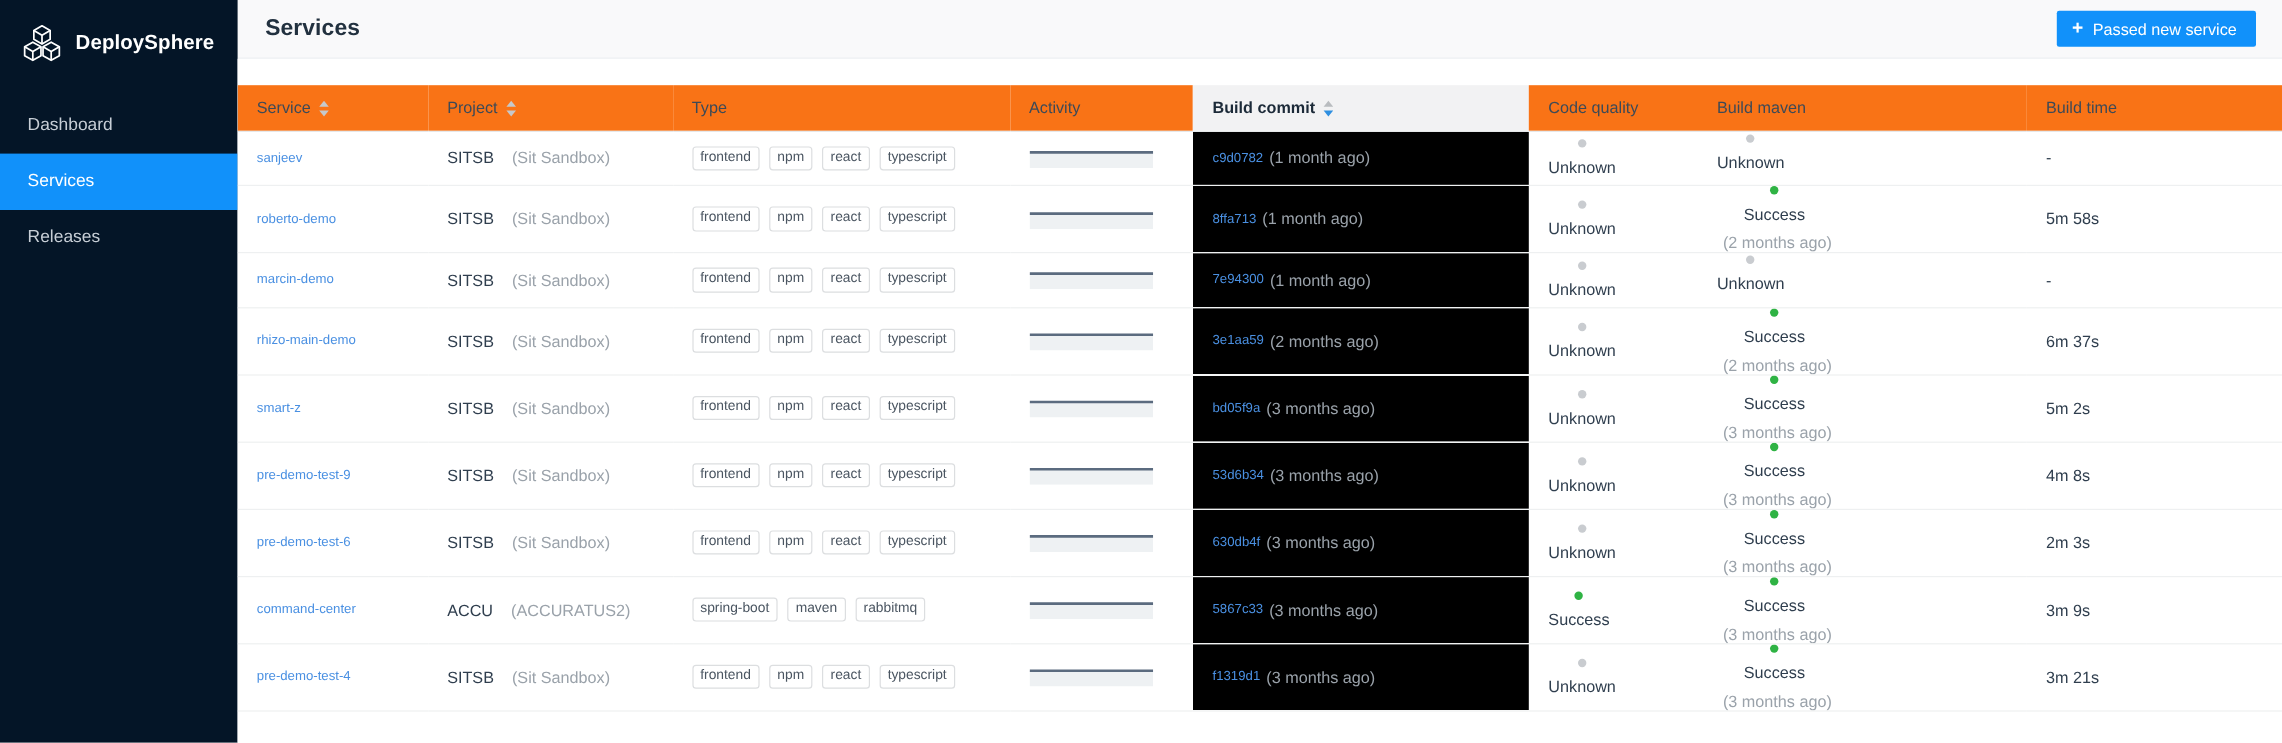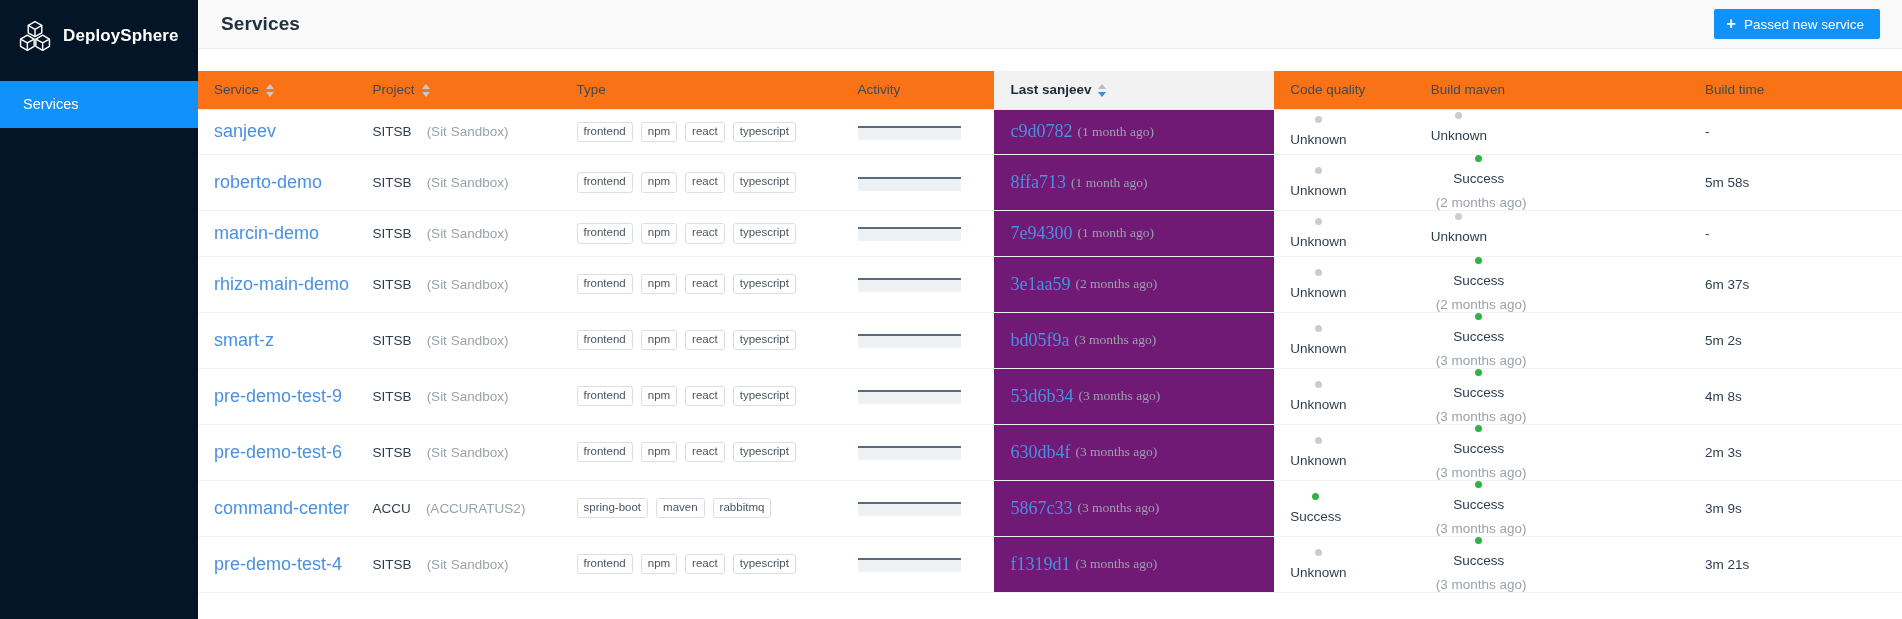--- a/index.html
+++ b/index.html
@@ -105,42 +105,42 @@
     border-bottom: 1px solid #e6e8ea;
     background: #f97316;
     white-space: nowrap;
   }
   table.services th .thinner { padding-left: 16px; display: inline-flex; align-items: center; gap: 7px; }
   table.services th.sorted {
     background: #f2f2f3;
     color: #1c2a38;
     font-weight: bold;
   }
-  table.services td.sorted-col { background: #701a75; font-family: Liberation Serif, serif; }
+  table.services td.sorted-col { background: #000000; }
 
   .sort-ico { display: inline-block; width: 8px; height: 13px; position: relative; top: 1px; }
   .sort-ico i { position: absolute; left: 0; width: 0; height: 0; border-left: 4px solid transparent; border-right: 4px solid transparent; }
   .sort-ico i.up { top: 0; border-bottom: 5px solid #c6c8ca; }
   .sort-ico i.dn { bottom: 0; border-top: 5px solid #c6c8ca; }
   .sort-ico.active i.dn { border-top-color: #2f8fe0; }
   .sort-ico.active i.up { border-bottom-color: #b9bcbf; }
 
   table.services td {
     height: 45.5px;
     border-bottom: 1px solid #eef0f1;
     font-size: 13.5px;
     color: #2f3e4e;
     vertical-align: middle;
     padding: 0;
     white-space: nowrap;
     overflow: hidden;
   }
   td .cell { padding-left: 16px; display: flex; align-items: center; }
 
-  .svc-link { color: #4a90e2; text-decoration: none; cursor: pointer; font-size: 18px; }
+  .svc-link { color: #4a90e2; text-decoration: none; cursor: pointer; font-size: 11px; }
   .proj-code { color: #2f3e4e; }
   .proj-name { color: #9aa2aa; margin-left: 15px; }
 
   .tags { display: flex; gap: 8px; align-items: center; }
   .tag {
     border: 1px solid #dcdee0;
     background: #ffffff;
     border-radius: 3px;
     font-size: 11.5px;
     color: #4a5561;
@@ -185,22 +185,28 @@
             <path d="M3 23.6 L11 28.2 L19 23.6 M11 28.2 L11 36.8"></path>
             <path d="M29 19 L37 23.6 L37 32.2 L29 36.8 L21 32.2 L21 23.6 Z"></path>
             <path d="M21 23.6 L29 28.2 L37 23.6 M29 28.2 L29 36.8"></path>
           </g>
         </svg>
       </span>
       <span class="brand-name">DeploySphere</span>
     </div>
 
     <nav class="nav">
+      <div class="nav-item">
+        <span>Dashboard</span>
+      </div>
       <div class="nav-item active">
         <span>Services</span>
+      </div>
+      <div class="nav-item">
+        <span>Releases</span>
       </div>
     </nav>
   </aside>
 
   <section class="main">
 
     <header class="topbar">
       <h1 class="page-title">Services</h1>
       <div class="spacer"></div>
       <button class="btn-primary">
@@ -246,21 +252,21 @@
                   <span>Type</span>
                 </span>
             </th>
             <th>
               <span class="thinner">
                   <span>Activity</span>
                 </span>
             </th>
             <th class="sorted">
               <span class="thinner">
-                <span>Last sanjeev</span>
+                <span>Build commit</span>
                 <span class="sort-ico active">
                     <i class="up"></i>
                     <i class="dn"></i>
                   </span>
               </span>
             </th>
             <th>
               <span class="thinner">
                   <span>Code quality</span>
                 </span>

